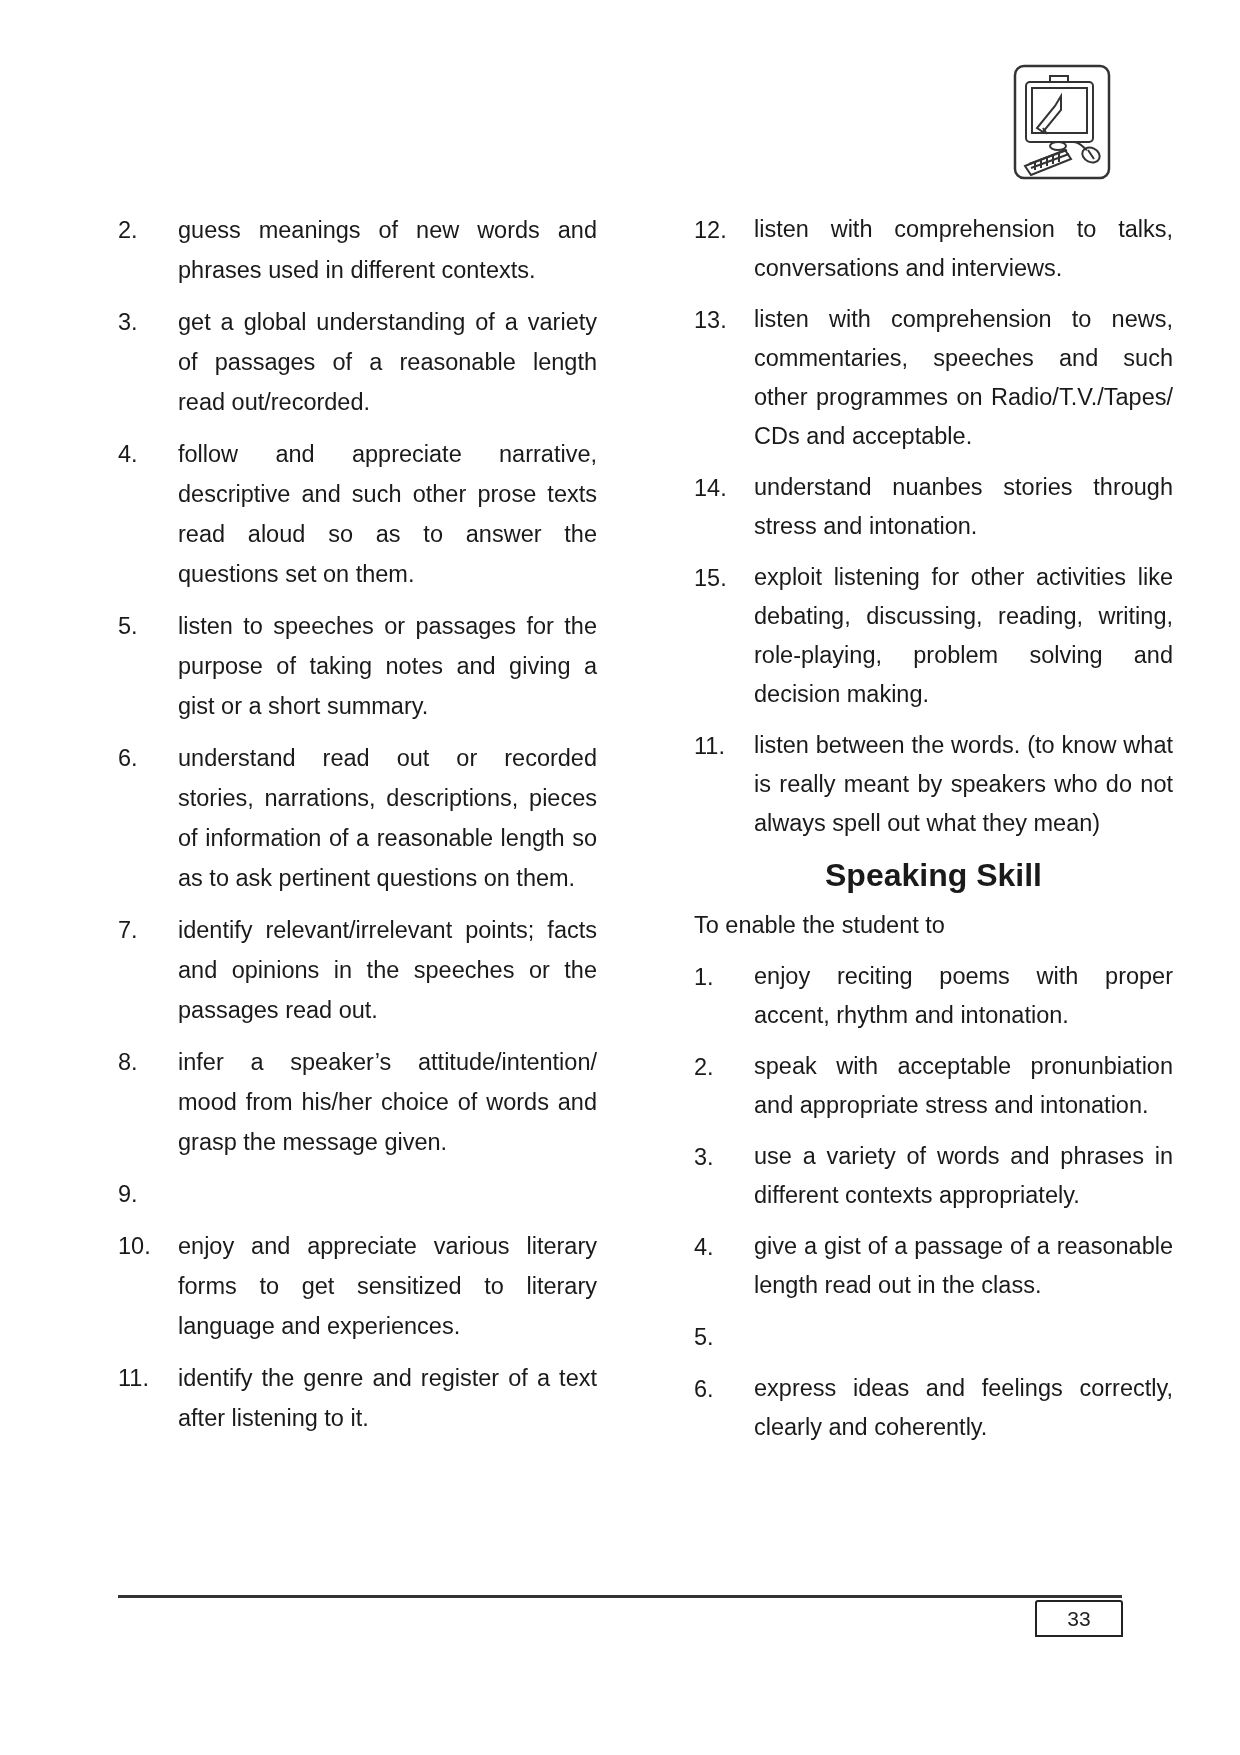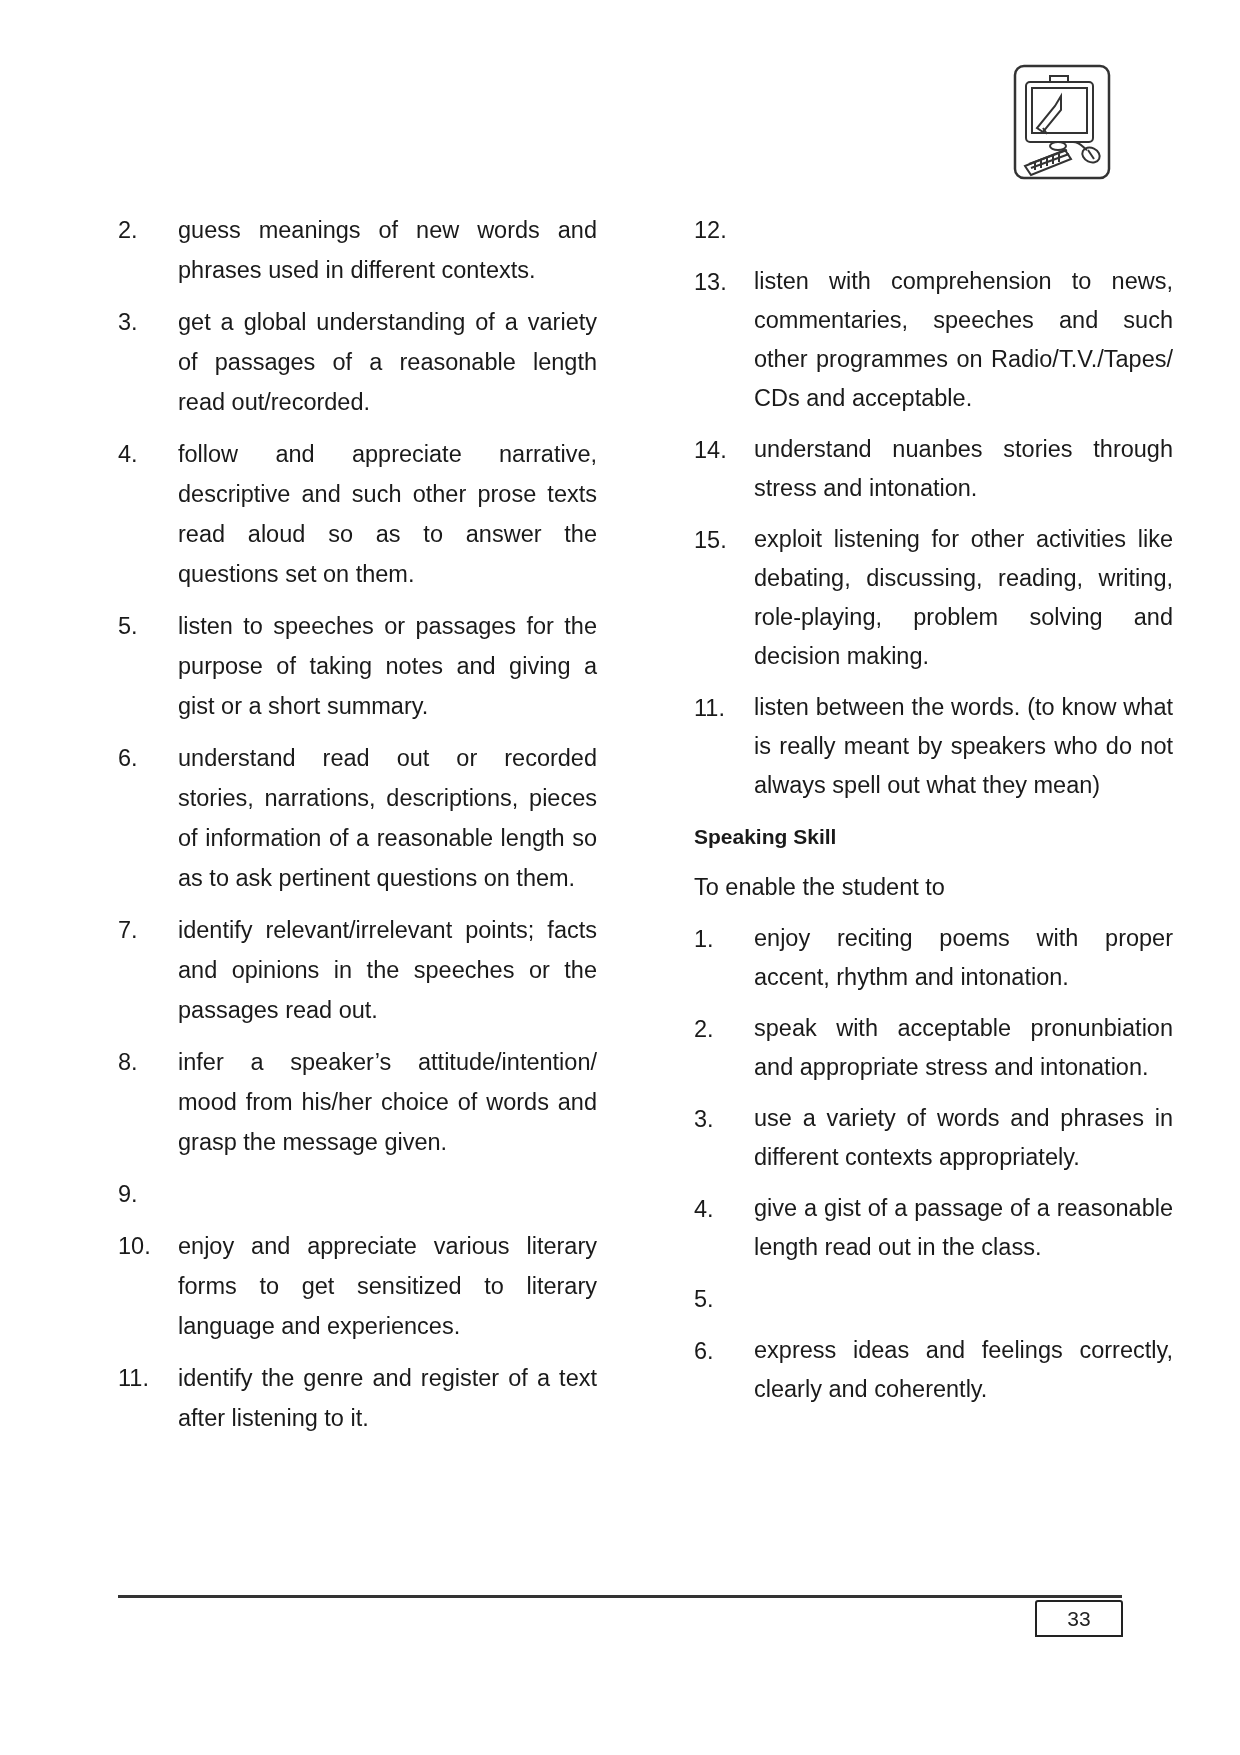--- a/index.html
+++ b/index.html
@@ -7,21 +7,21 @@
          font-family: "Liberation Sans", "DejaVu Sans", sans-serif; color: #1a1a1a; }
   .icon-box { position: absolute; left: 1013px; top: 64px; width: 98px; height: 116px; }
   .col { position: absolute; top: 210px; width: 479px; }
   .col-left { left: 118px; }
   .col-right { left: 658px; margin-left: 36px; }
   .item { display: flex; margin-bottom: 12px; }
   .num { width: 60px; flex: 0 0 60px; font-size: 23.5px; line-height: 40px; }
   .col-right .item .num { }
   .txt { flex: 1; font-size: 23.5px; line-height: 40px; text-align: justify; }
   .col-right .txt { line-height: 39px; }
-  .heading { font-weight: bold; font-size: 21px; line-height: 40px; margin-top: 2px; margin-bottom: 10px; }
+  .heading { font-weight: bold; font-size: 32px; line-height: 40px; margin-top: 2px; margin-bottom: 10px; text-align: center; }
   .intro { font-size: 23.5px; line-height: 40px; margin-bottom: 12px; }
   .rule { position: absolute; left: 118px; top: 1595px; width: 1004px; height: 3px; background: #333; }
   .page-num { position: absolute; left: 1035px; top: 1600px; width: 84px; height: 33px;
               border: 2px solid #222; border-radius: 0; border-top-left-radius: 3px; border-top-right-radius: 3px;
               font-size: 21px; text-align: center; line-height: 33px; color: #222; }
 </style>
 </head>
 <body>
 
 <div class="icon-box">
@@ -80,20 +80,21 @@
   </div>
   <div class="item">
     <span class="num">11.</span>
     <span class="txt">identify the genre and register of a text after listening to it.</span>
   </div>
 </div>
 
 <div class="col col-right">
   <div class="item">
     <span class="num">12.</span>
+    <span class="txt">listen with comprehension to talks, conversations and interviews.</span>
   </div>
   <div class="item">
     <span class="num">13.</span>
     <span class="txt">listen with comprehension to news, commentaries, speeches and such other programmes on Radio/T.V./Tapes/ CDs and acceptable.</span>
   </div>
   <div class="item">
     <span class="num">14.</span>
     <span class="txt">understand nuanbes stories through stress and intonation.</span>
   </div>
   <div class="item">

